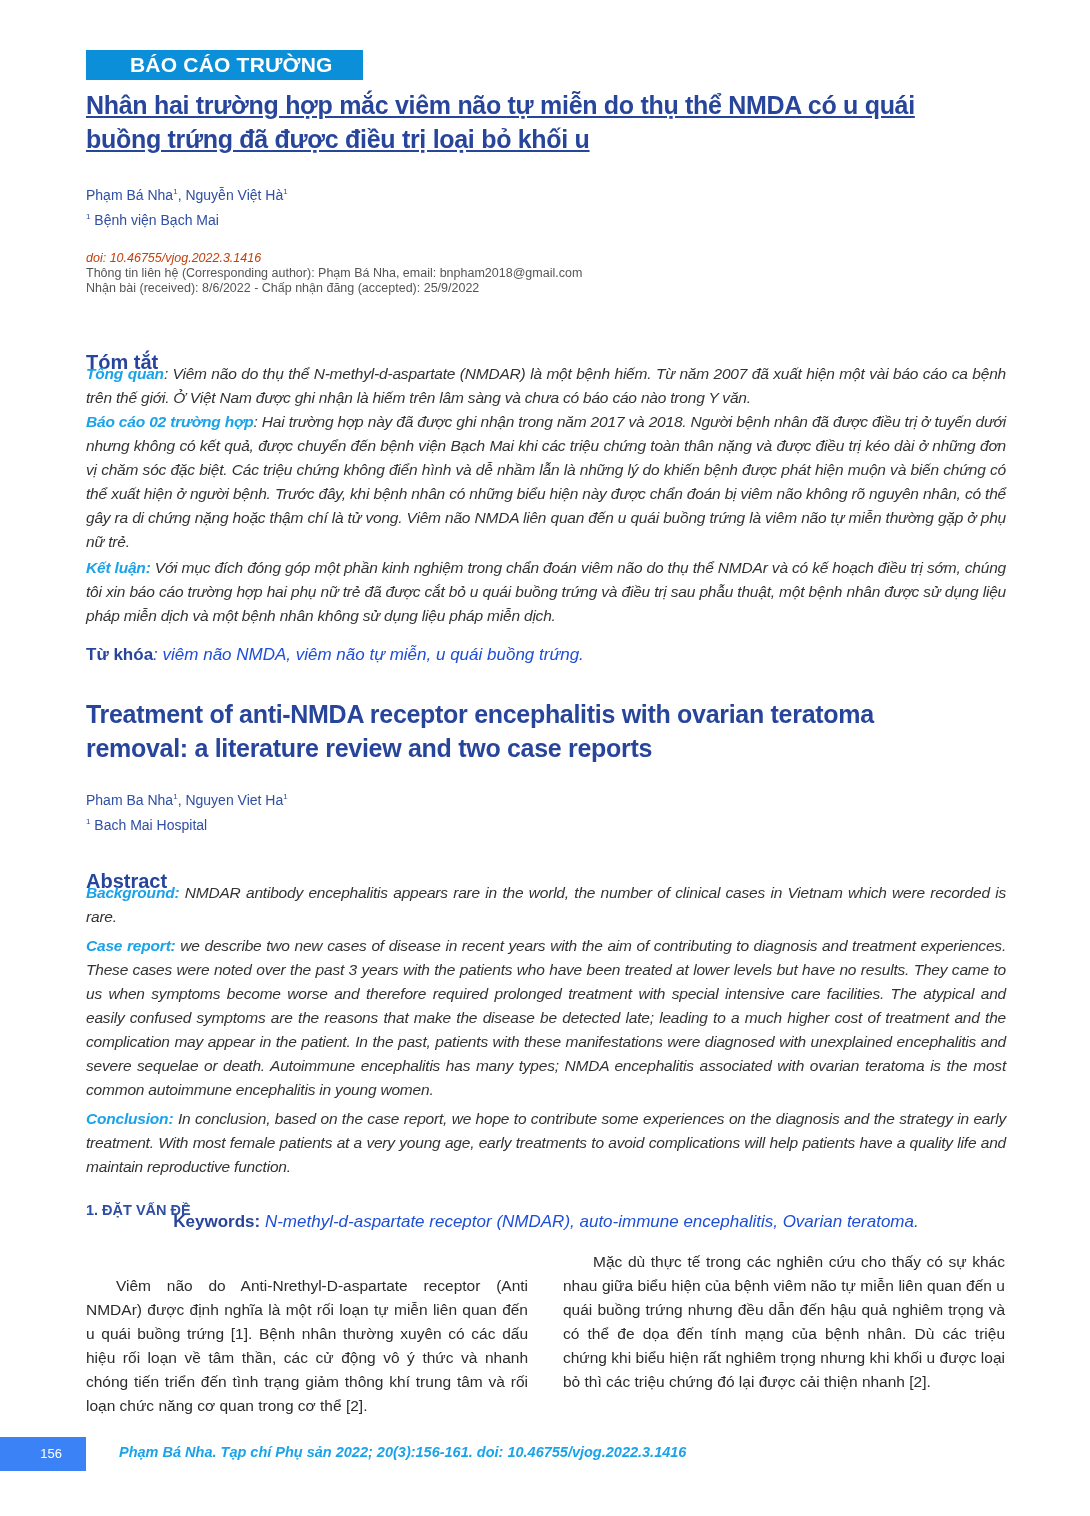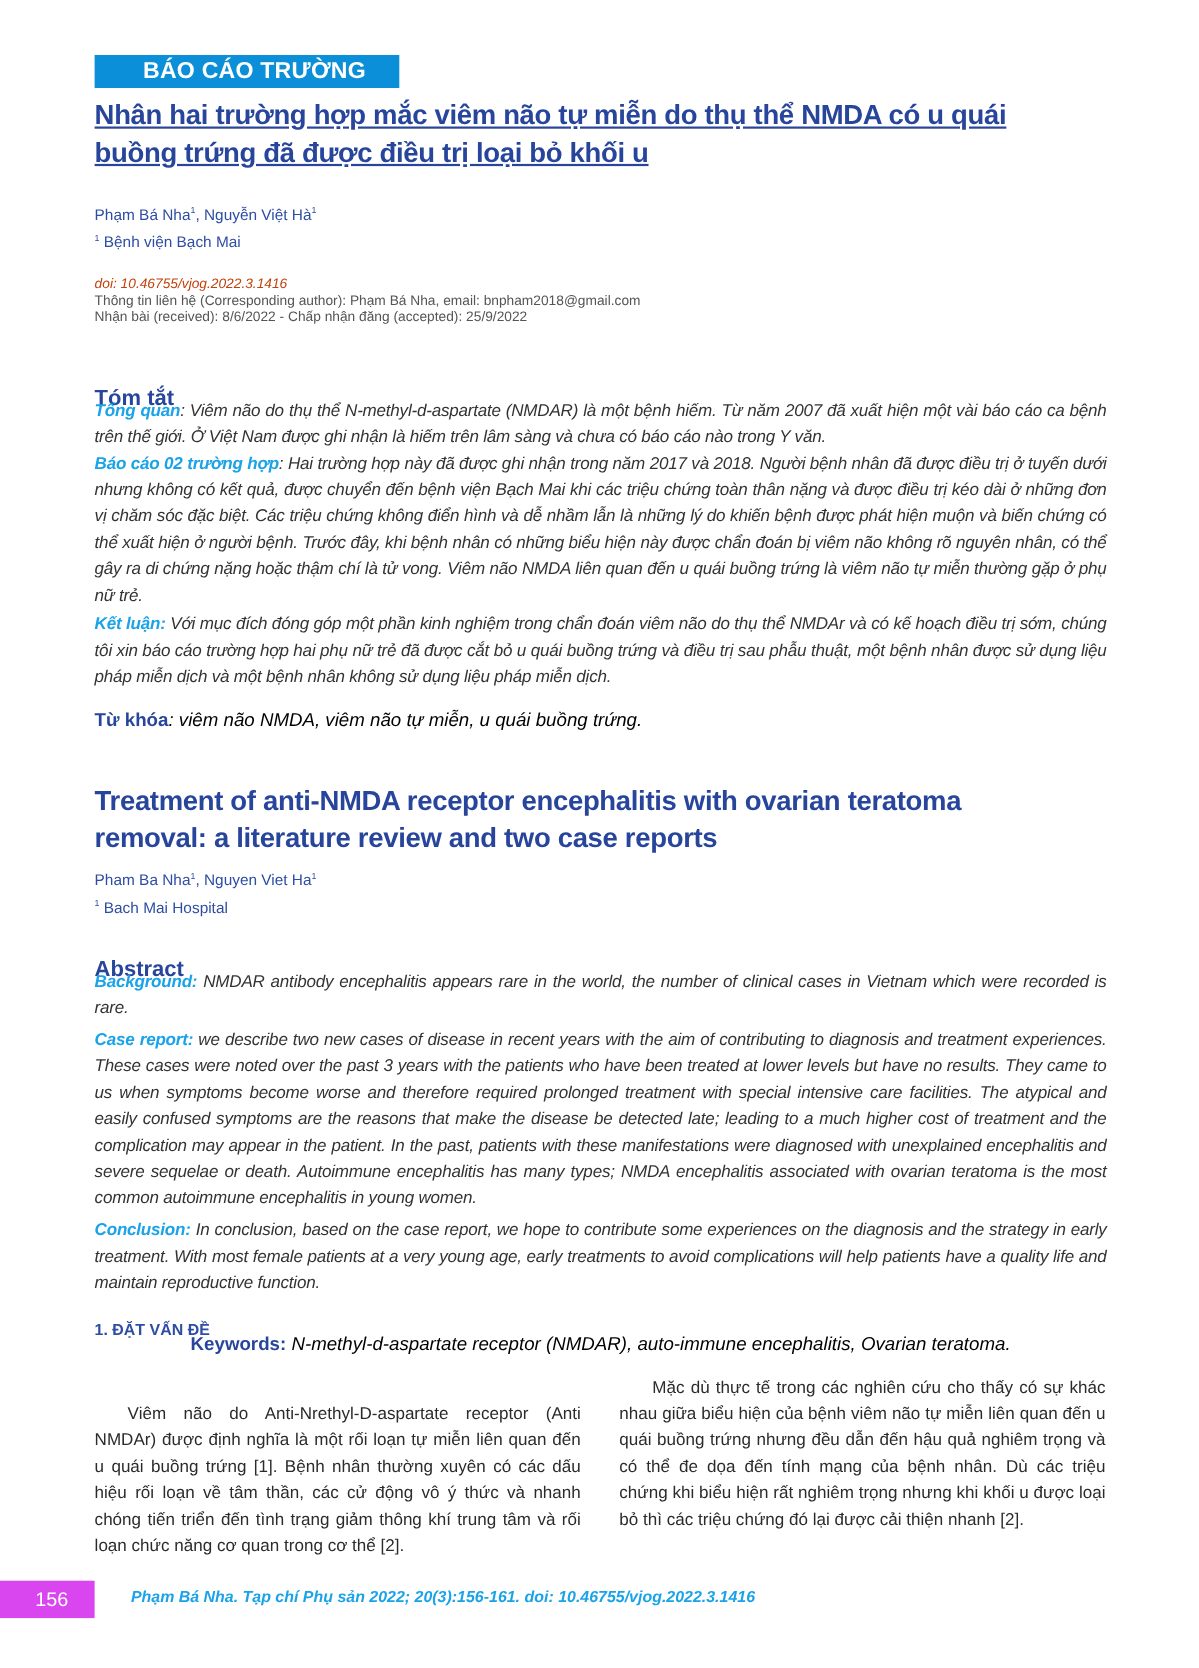--- a/index.html
+++ b/index.html
@@ -12,24 +12,24 @@
   .title { left:86px; width:930px; color:#28459c; font-weight:bold; font-size:25px; line-height:34px; letter-spacing:-0.3px; }
   .authors { left:86px; color:#2e4ea4; font-size:14px; line-height:22px; }
   .authors sup { font-size:8px; }
   .meta { left:86px; font-size:12.5px; line-height:15px; color:#555; }
   .doi { color:#c2410c; font-style:italic; }
   .h2 { left:86px; color:#28459c; font-weight:bold; font-size:20px;margin-top:20px; }
   .para { left:86px; width:920px; font-size:15.5px; line-height:24px; font-style:italic; color:#333; text-align:justify; letter-spacing:-0.2px; }
   .lbl { color:#1aa3e8; font-weight:bold; font-style:italic; }
   .kw { left:86px; width:920px; font-size:17px; line-height:24px; }
   .kwlbl { color:#28459c; font-weight:bold; }
-  .kwtxt { font-style:italic; color:#000000; }
+  .kwtxt { font-style:italic; color:#1d4ed8; }
   .sec { left:86px; color:#2e4ea4; font-weight:bold; font-size:14.5px; }
   .col { width:442px; font-size:15.5px; line-height:24px; color:#2b2b2b; text-align:justify; text-indent:30px; }
-  .pagenum { left:0; top:1437px; width:86px; height:34px; background:#d946ef; color:#fff; font-size:18px; line-height:34px; text-align:right; box-sizing:border-box; padding-right:24px; }
+  .pagenum { left:0; top:1437px; width:86px; height:34px; background:#3b82f6; color:#fff; font-size:13px; line-height:34px; text-align:right; box-sizing:border-box; padding-right:24px; }
   .footer { left:119px; top:1444px; color:#1aa3e8; font-weight:bold; font-style:italic; font-size:14.5px; }
 </style>
 </head>
 <body>
 
 <div class="abs banner">BÁO CÁO TRƯỜNG HỢP</div>
 
 <div class="abs title" style="top:88px;text-decoration:underline;">
   <div>Nhân hai trường hợp mắc viêm não tự miễn do thụ thể NMDA có u quái</div>
   <div>buồng trứng đã được điều trị loại bỏ khối u</div>
@@ -49,21 +49,21 @@
 <div class="abs h2" style="top:331px;">Tóm tắt</div>
 
 <div class="abs para" style="top:362px;">
   <div style="margin-bottom:0;"><span class="lbl">Tổng quan</span><span>: </span><span>Viêm não do thụ thể N-methyl-d-aspartate (NMDAR) là một bệnh hiếm. Từ năm 2007 đã xuất hiện một vài báo cáo ca bệnh trên thế giới. Ở Việt Nam được ghi nhận là hiếm trên lâm sàng và chưa có báo cáo nào trong Y văn.</span></div>
   <div style="margin-bottom:2px;"><span class="lbl">Báo cáo 02 trường hợp</span><span>: </span><span>Hai trường hợp này đã được ghi nhận trong năm 2017 và 2018. Người bệnh nhân đã được điều trị ở tuyến dưới nhưng không có kết quả, được chuyển đến bệnh viện Bạch Mai khi các triệu chứng toàn thân nặng và được điều trị kéo dài ở những đơn vị chăm sóc đặc biệt. Các triệu chứng không điển hình và dễ nhầm lẫn là những lý do khiến bệnh được phát hiện muộn và biến chứng có thể xuất hiện ở người bệnh. Trước đây, khi bệnh nhân có những biểu hiện này được chẩn đoán bị viêm não không rõ nguyên nhân, có thể gây ra di chứng nặng hoặc thậm chí là tử vong. Viêm não NMDA liên quan đến u quái buồng trứng là viêm não tự miễn thường gặp ở phụ nữ trẻ.</span></div>
   <div><span class="lbl">Kết luận:</span><span> </span><span>Với mục đích đóng góp một phần kinh nghiệm trong chẩn đoán viêm não do thụ thể NMDAr và có kế hoạch điều trị sớm, chúng tôi xin báo cáo trường hợp hai phụ nữ trẻ đã được cắt bỏ u quái buồng trứng và điều trị sau phẫu thuật, một bệnh nhân được sử dụng liệu pháp miễn dịch và một bệnh nhân không sử dụng liệu pháp miễn dịch.</span></div>
 </div>
 
 <div class="abs kw" style="top:643px;"><span class="kwlbl">Từ khóa</span><span class="kwtxt">: viêm não NMDA, viêm não tự miễn, u quái buồng trứng.</span></div>
 
-<div class="abs title" style="top:697px;margin-top:14px;">
+<div class="abs title" style="top:697px;">
   <div>Treatment of anti-NMDA receptor encephalitis with ovarian teratoma</div>
   <div>removal: a literature review and two case reports</div>
 </div>
 
 <div class="abs authors" style="top:786px;">
   <div><span>Pham Ba Nha</span><sup>1</sup>, <span>Nguyen Viet Ha</span><sup>1</sup></div>
   <div><sup>1</sup> <span>Bach Mai Hospital</span></div>
 </div>
 
 <div class="abs h2" style="top:850px;">Abstract</div>

